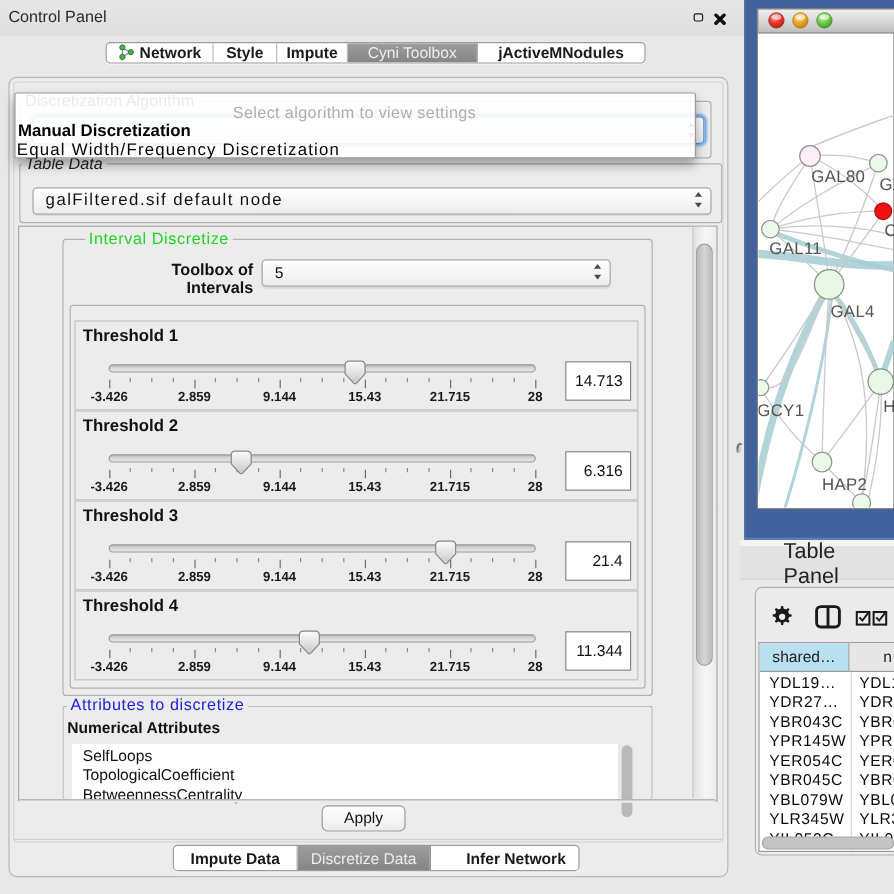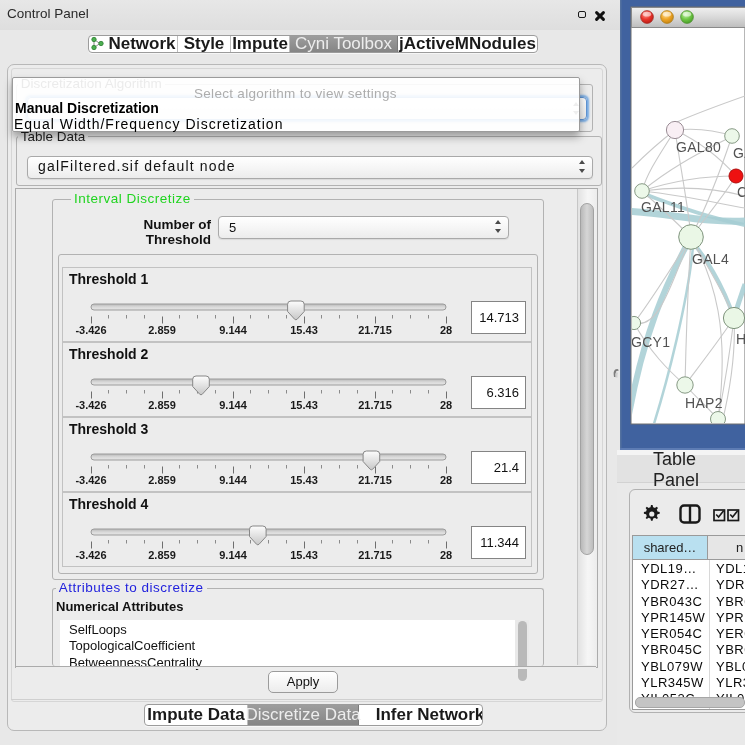--- a/index.html
+++ b/index.html
@@ -11,21 +11,21 @@
   .combo .ct{position:absolute;left:10px;top:0;font-size:13px;color:#111;white-space:nowrap;}
   .combo .st{position:absolute;right:6px;}
   .arr-up{width:0;height:0;border-left:3.5px solid transparent;border-right:3.5px solid transparent;border-bottom:4.5px solid #4a4a4a;position:absolute;}
   .arr-dn{width:0;height:0;border-left:3.5px solid transparent;border-right:3.5px solid transparent;border-top:4.5px solid #4a4a4a;position:absolute;}
   .gtitle{position:absolute;font-size:13px;white-space:nowrap;background:#ececec;padding:0 3px;}
   .gbox{position:absolute;border:1px solid #b2b2b2;border-radius:3px;}
   .thpanel{position:absolute;left:62px;width:468px;height:73px;border:1px solid #c2c2c2;background:#ececec;}
   .thtitle{position:absolute;left:6px;top:3px;font-weight:bold;font-size:14px;color:#111;}
   .valbox{position:absolute;left:408px;top:33px;width:47px;height:31px;background:#fff;border:1px solid #848484;font-size:13px;color:#111;text-align:right;padding-right:6px;line-height:31px;}
   .seg{position:absolute;display:flex;background:#fff;border:1px solid #9c9c9c;border-radius:4px;overflow:hidden;box-shadow:0 1px 0 rgba(255,255,255,0.6);}
-  .seg .s{font-size:17px;color:#1a1a1a;text-align:right;border-right:1px solid #bdbdbd;display:flex;align-items:center;justify-content:center;white-space:nowrap;}
+  .seg .s{font-size:13px;color:#1a1a1a;text-align:right;border-right:1px solid #bdbdbd;display:flex;align-items:center;justify-content:center;white-space:nowrap;}
   .seg .s:last-child{border-right:none;}
   .seg .sel{background:linear-gradient(#9d9d9d,#858585);color:#ededed;border-right:1px solid #7a7a7a;}
 </style>
 </head>
 <body>
 <div id="app">
 
   <div class="abs" style="left:0;top:0;width:620px;height:30px;background:linear-gradient(#e7e7e7,#dedede);"></div>
   <div class="abs" style="left:7px;top:6px;font-size:13.5px;color:#2a2a2a;">Control Panel</div>
   <div class="abs" style="left:578px;top:10.5px;width:5.8px;height:5.8px;border:1.7px solid #1a1a1a;border-radius:2px;"></div>
@@ -57,36 +57,36 @@
   <div class="abs" style="left:11px;top:68px;width:590px;height:632px;border:1px solid #d6d6d6;border-radius:3px;"></div>
 
   <div class="gbox" style="left:16px;top:84px;width:575px;height:46px;"></div>
   <div class="gtitle" style="left:17.8px;top:75.5px;font-size:13.5px;color:#222;">Discretization Algorithm</div>
   <div class="combo" style="left:27px;top:97px;width:558px;height:21px;box-shadow:0 0 2px 1.5px rgba(90,155,225,0.8);border-color:#5f94d4;">
     <div class="arr-up st" style="right:7px;top:4px;"></div>
     <div class="arr-dn st" style="right:7px;top:13px;"></div>
   </div>
 
   <div class="gbox" style="left:16px;top:136px;width:584px;height:48px;"></div>
-  <div class="gtitle" style="left:17.8px;top:128.5px;font-size:13.5px;color:#222;">Table Data</div>
+  <div class="gtitle" style="left:17.8px;top:128.5px;font-size:13.5px;color:#222;font-style:italic;">Table Data</div>
   <div class="combo" style="left:27px;top:156px;width:564px;height:21px;">
     <div class="ct" style="line-height:18px;font-size:14px;letter-spacing:1.2px;">galFiltered.sif default node</div>
     <div class="arr-up st" style="right:7px;top:3px;"></div>
     <div class="arr-dn st" style="right:7px;top:12px;"></div>
   </div>
 
   <div class="abs" style="left:15px;top:188px;width:581px;height:478px;border:1px solid #ababab;background:#ececec;"></div>
 
   <div class="abs" style="left:577px;top:189px;width:18px;height:476px;background:linear-gradient(90deg,#e2e2e2,#f6f6f6 55%,#ededed);border-left:1px solid #c6c6c6;"></div>
   <div class="abs" style="left:580px;top:203px;width:12px;height:350px;background:linear-gradient(90deg,#b9b9b9,#d6d6d6 50%,#bdbdbd);border:1px solid #a2a2a2;border-radius:7px;"></div>
 
   <div class="gbox" style="left:52px;top:199px;width:490px;height:379px;"></div>
   <div class="gtitle" style="left:71px;top:190.5px;font-size:13.5px;letter-spacing:0.5px;color:#1fd41f;">Interval Discretize</div>
 
-  <div class="abs" style="left:84px;top:217px;width:127px;font-size:13.5px;font-weight:bold;color:#111;text-align:right;">Number of Threshold</div>
+  <div class="abs" style="left:84px;top:217px;width:127px;font-size:13.5px;font-weight:bold;color:#111;text-align:right;">Toolbox of Intervals</div>
   <div class="combo" style="left:218px;top:216px;width:289px;height:21px;">
     <div class="ct" style="line-height:21px;">5</div>
     <div class="arr-up st" style="right:7px;top:3px;"></div>
     <div class="arr-dn st" style="right:7px;top:12px;"></div>
   </div>
 
   <div class="gbox" style="left:58px;top:254px;width:478px;height:318px;"></div>
 
   <div class="thpanel" style="top:267px;">
     <div class="thtitle">Threshold 1</div>

